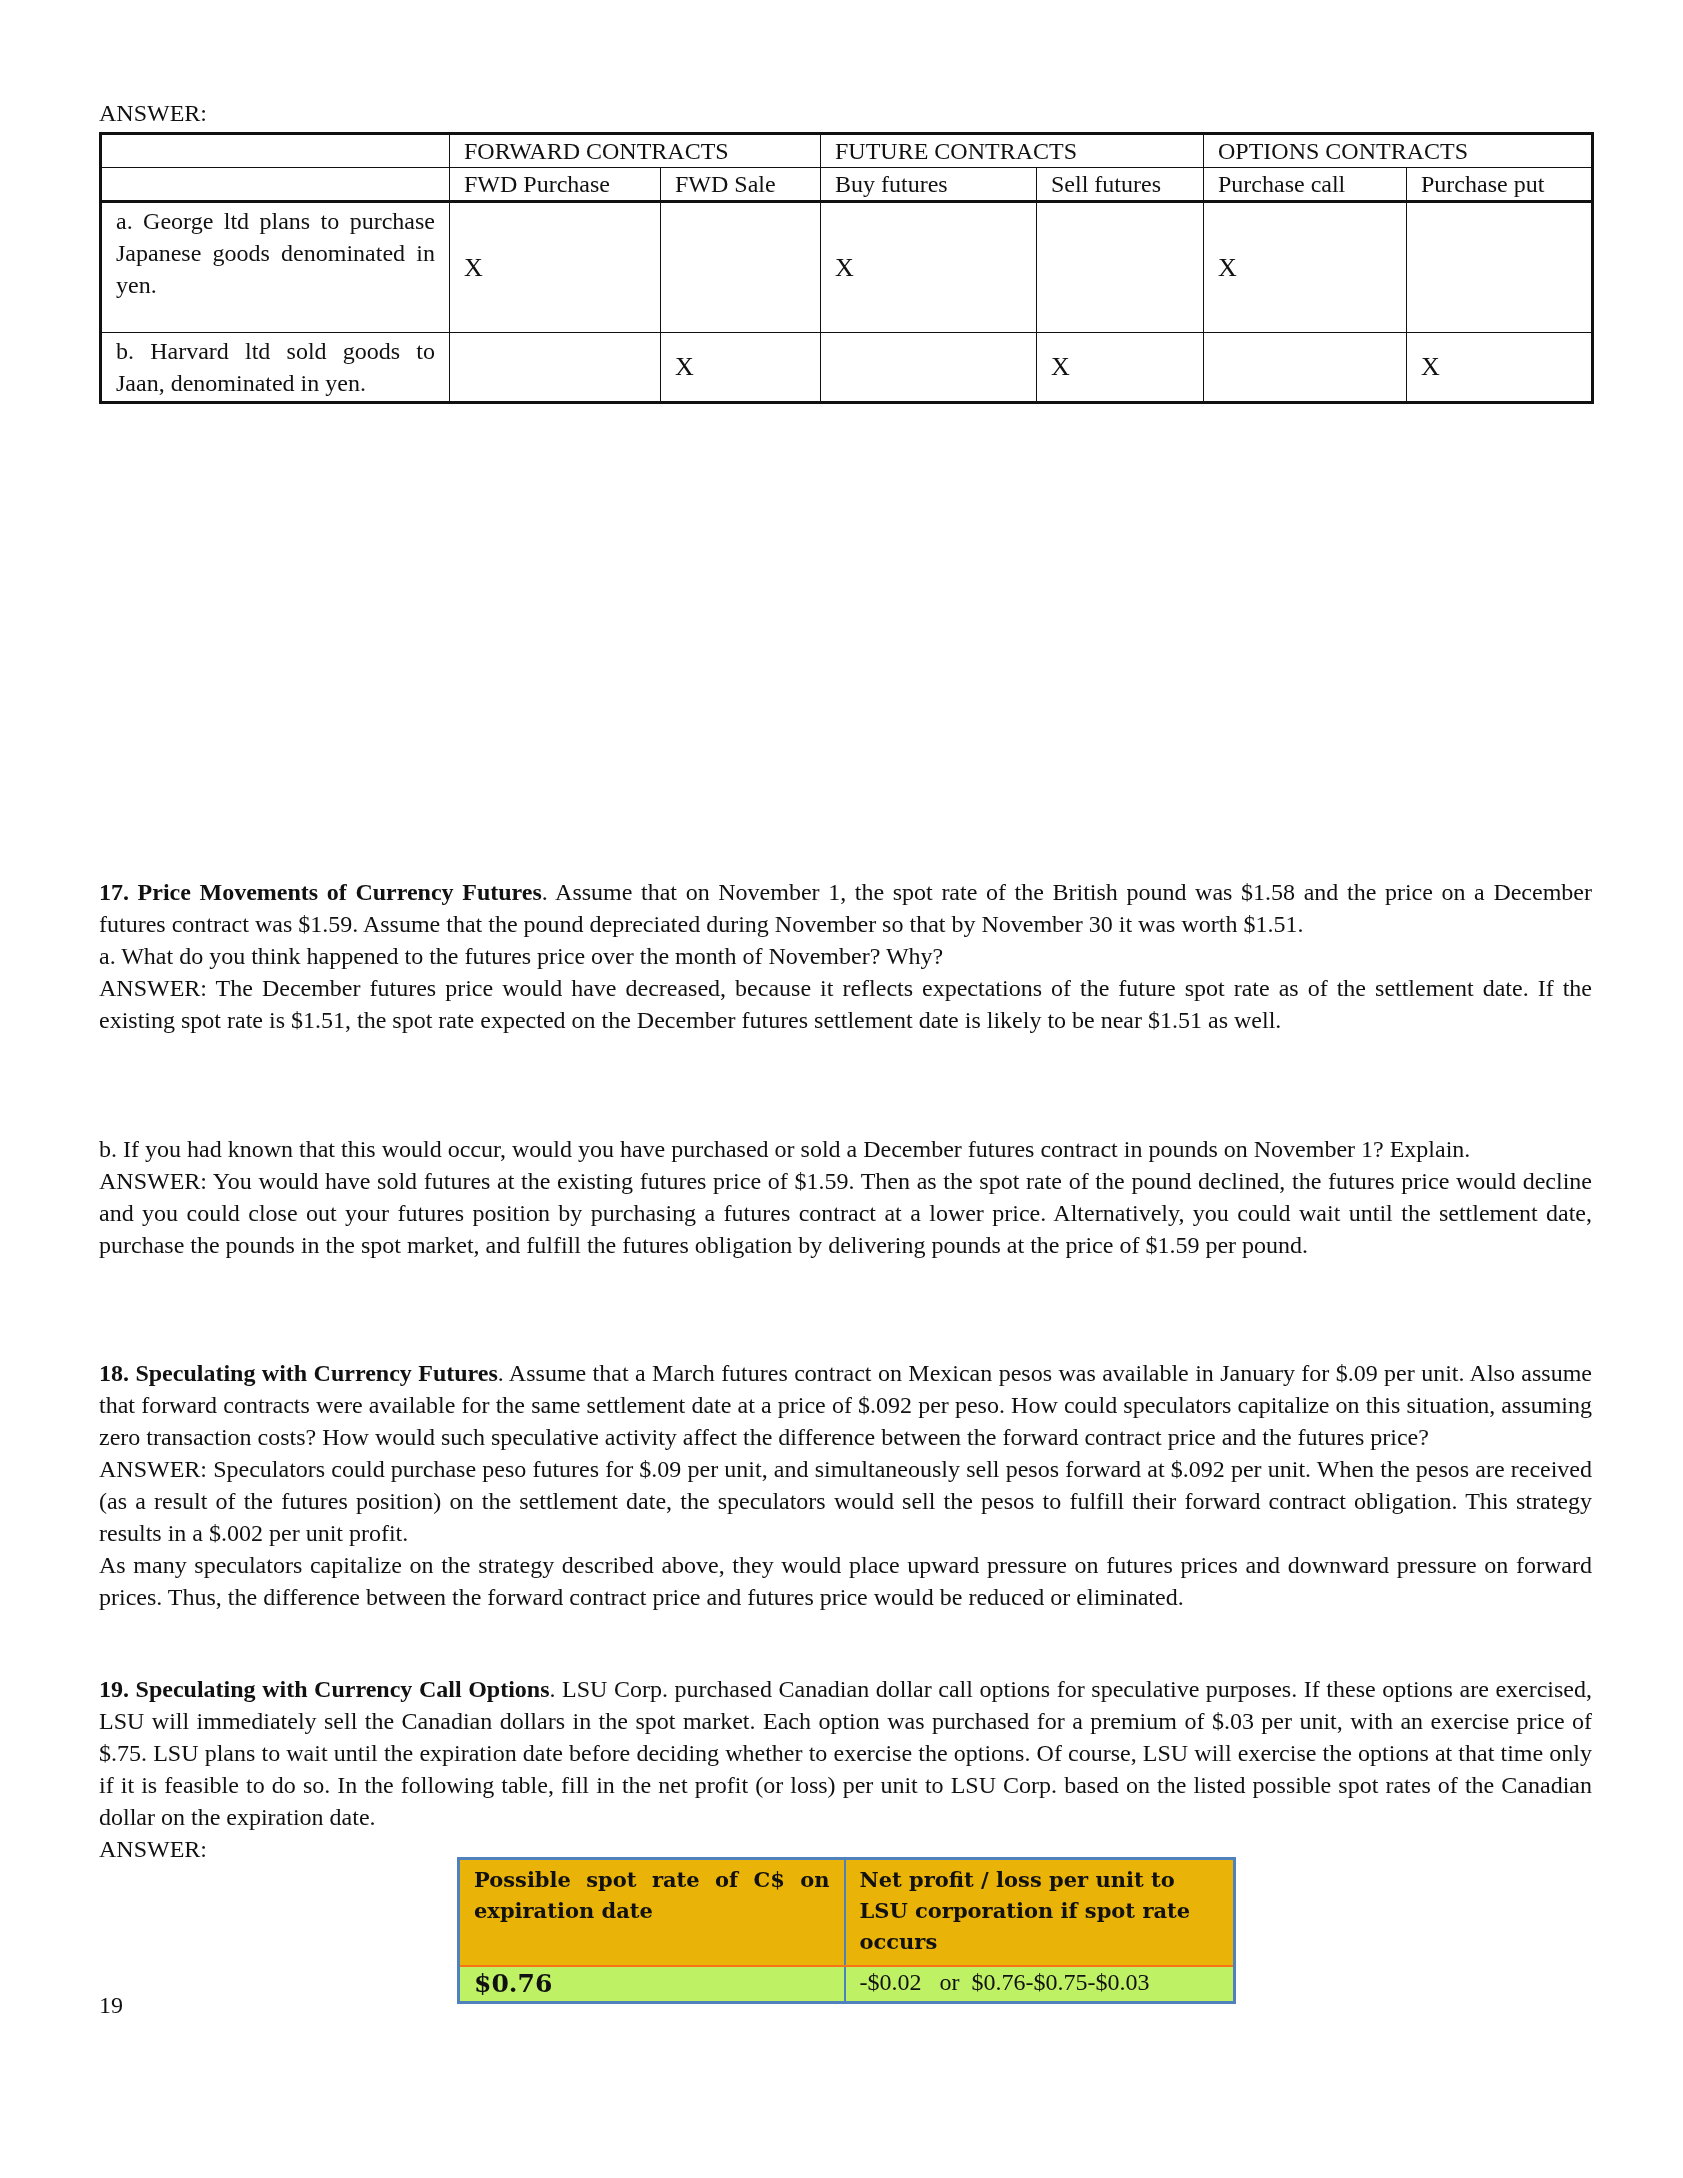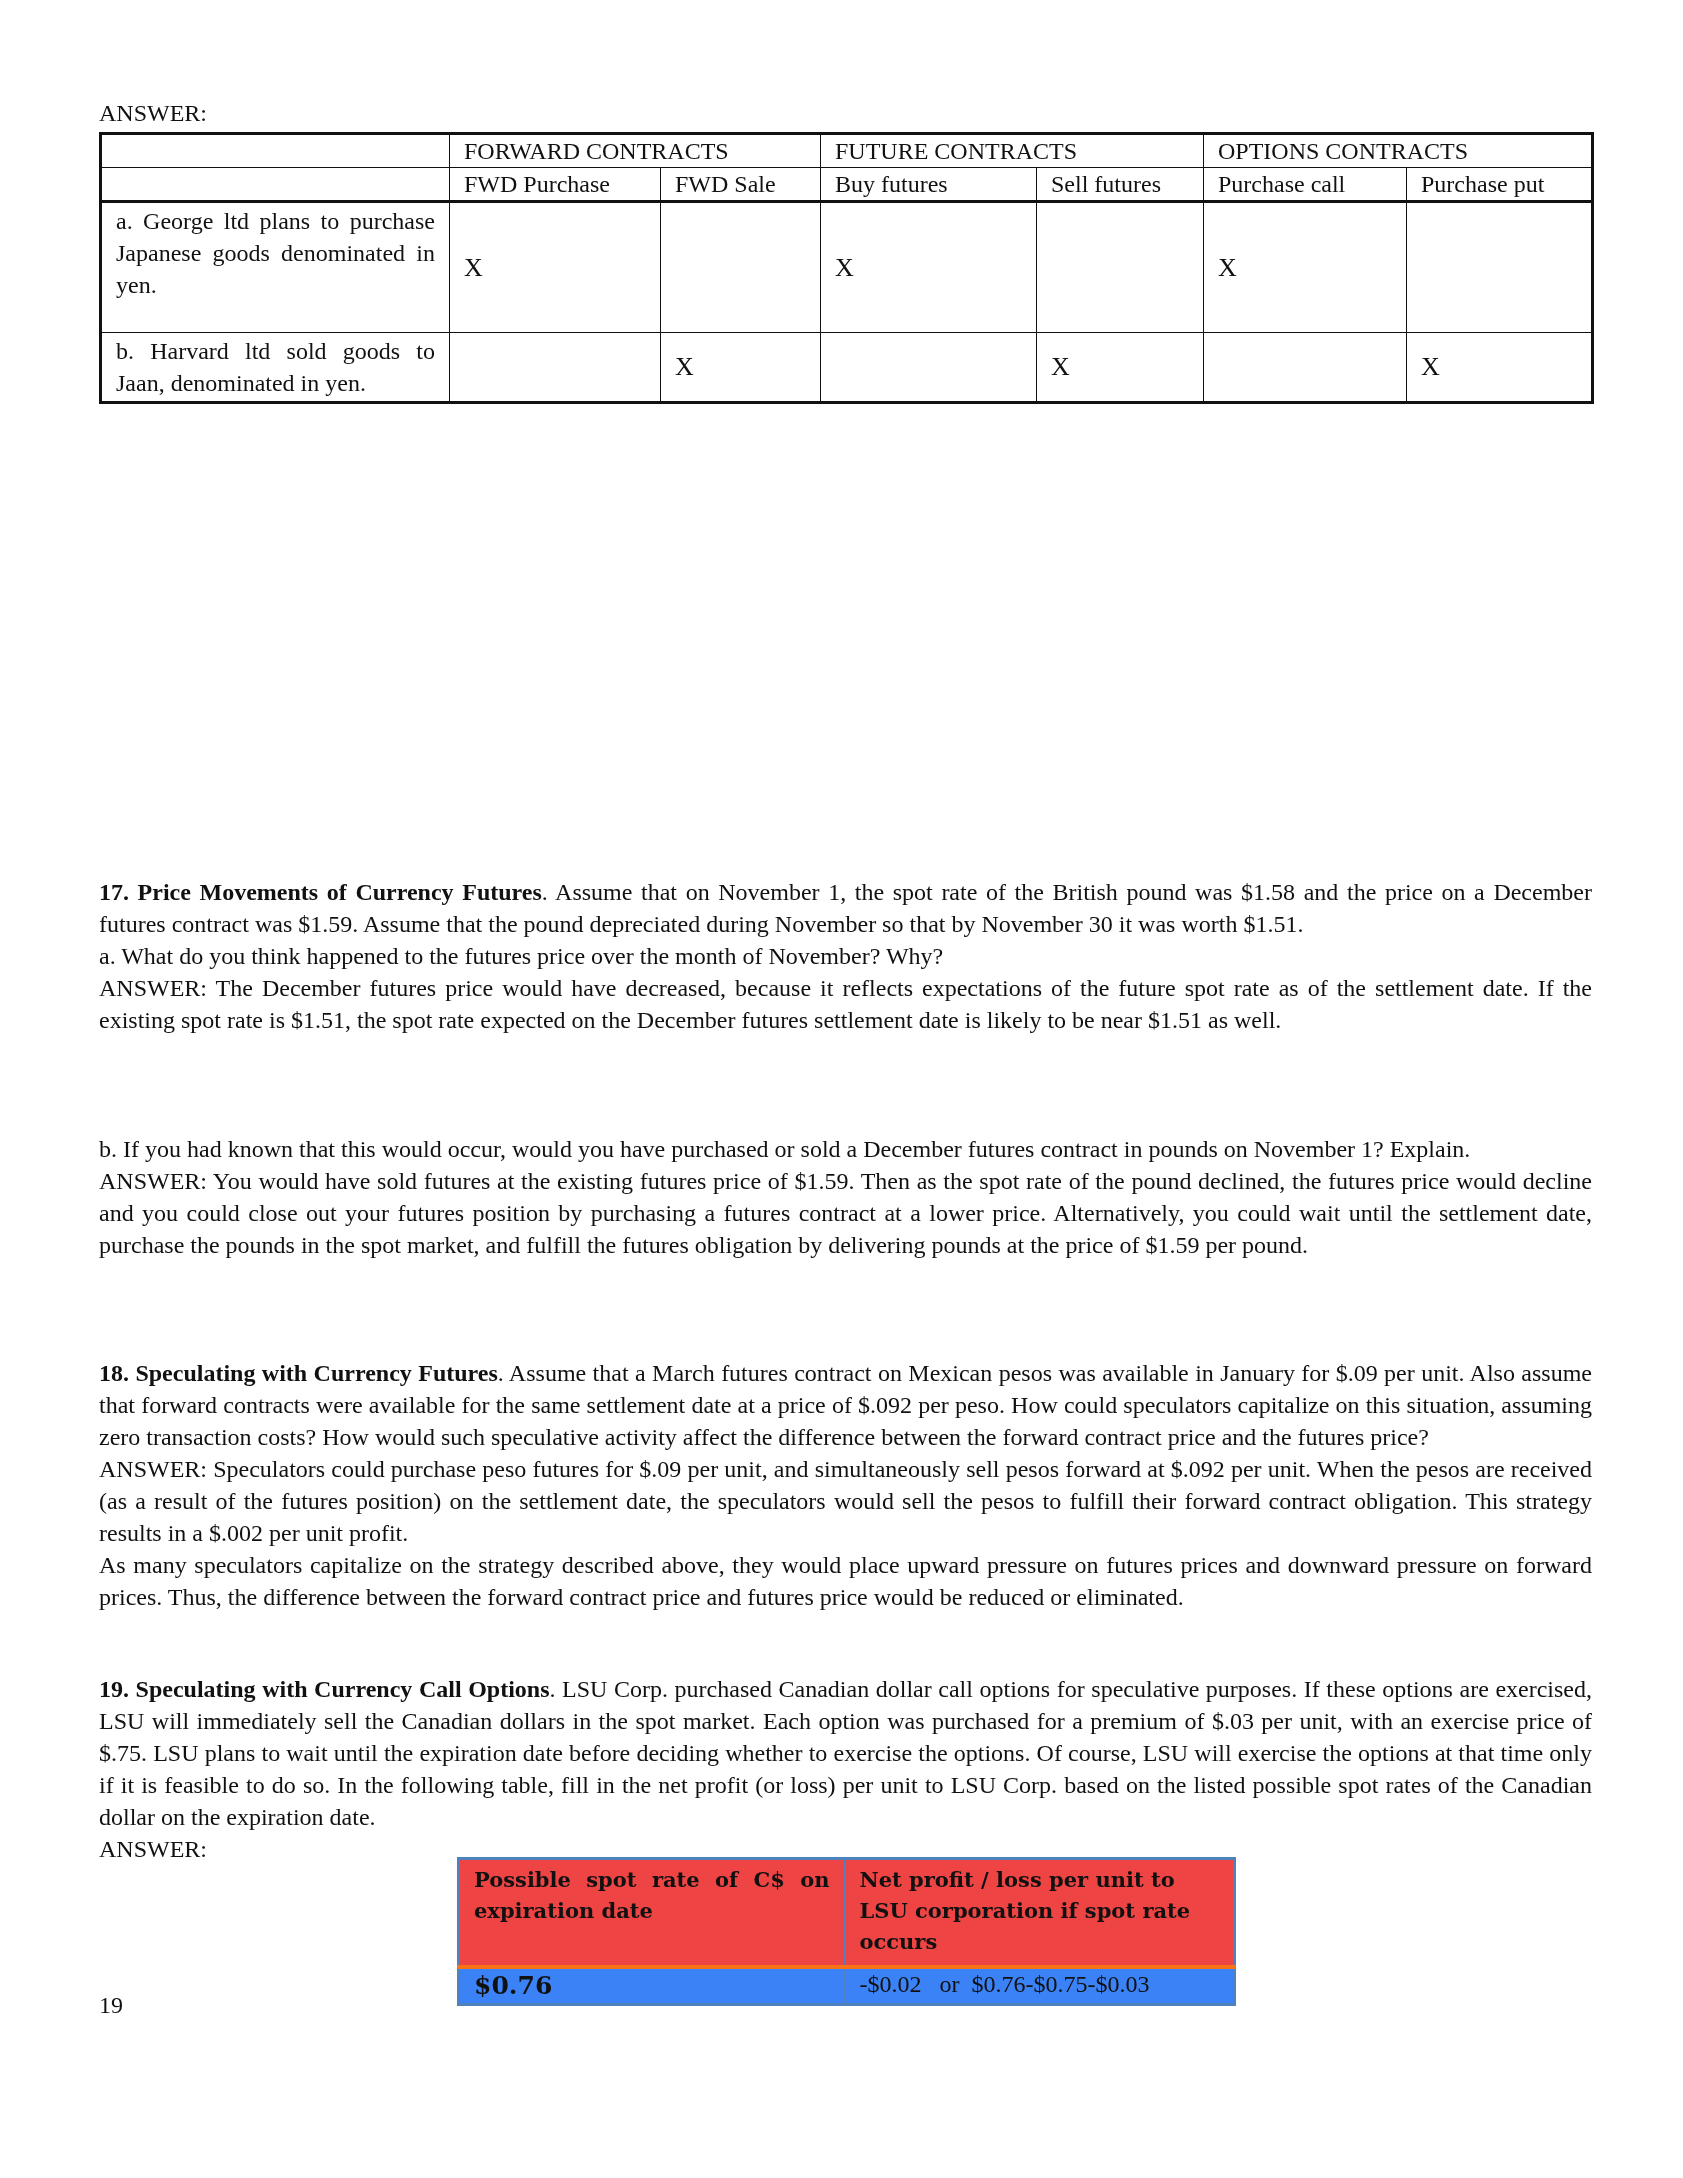--- a/index.html
+++ b/index.html
@@ -25,23 +25,23 @@
 
   .q { position:absolute; left:99px; width:1493px; font-size:24px; line-height:32px;
        text-align:justify; }
   .q p { margin:0; }
   .q b { font-weight:bold; }
 
   table.lsu { position:absolute; left:457px; top:1857px; width:776px; border-collapse:collapse;
               table-layout:fixed; border:3px solid #4f81bd; }
   table.lsu td { border:2px solid #4f81bd; padding:4px 14px; vertical-align:top; }
   table.lsu tr.head td { font-family:"DejaVu Serif", serif; font-weight:bold; font-size:21px;
-                         line-height:31px; height:97px; border-bottom:4px solid #f97316; background:#ef4444;}
+                         line-height:31px; height:97px; border-bottom:2px solid #f97316; background:#eab308;}
   table.lsu tr.head td.c1 { text-align:justify; text-align-last:left; }
-  table.lsu tr.row td { background:#3b82f6; height:30px; padding:2px 14px; }
+  table.lsu tr.row td { background:#bef264; height:30px; padding:2px 14px; }
   table.lsu tr.row td.spot { font-weight:bold; font-size:25px; font-family:"DejaVu Serif", serif; }
   table.lsu tr.row td.val { font-size:24px; }
 
   .pagenum { position:absolute; left:99px; top:1992px; font-size:24px; }
 </style>
 </head>
 <body>
 
 <div class="answer-top">ANSWER:</div>
 

